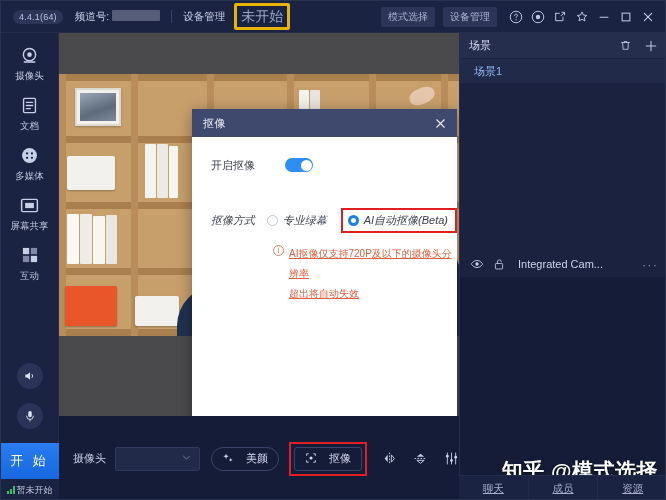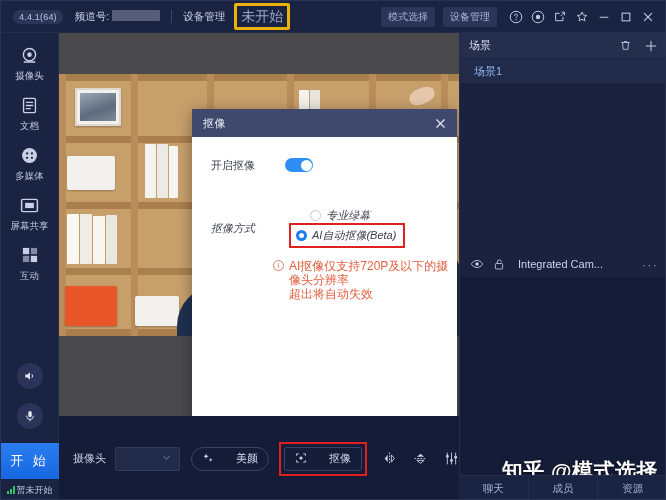--- a/index.html
+++ b/index.html
@@ -149,42 +149,42 @@
   .row + .row { margin-top: 32px; font-style: italic; }
   .row-label { color: #3a3f4d; font-size: 11px; width: 62px; white-space: nowrap; }
   .toggle {
     width: 28px; height: 14px; border-radius: 7px; background: #2f8ef4;
     position: relative; margin-left: 12px;
   }
   .toggle::after {
     content: ""; position: absolute; right: 1.5px; top: 1.5px;
     width: 11px; height: 11px; border-radius: 50%; background: #fff;
   }
-  .radio-group { display: flex; align-items: center; margin-left: 6px; flex-direction: column; }
+  .radio-group { display: flex; align-items: center; margin-left: 6px; }
   .radio { display: flex; align-items: center; margin-right: 4px; }
   .radio-dot {
     width: 11px; height: 11px; border-radius: 50%;
     border: 1.2px solid #c2c6d0; background: #fff; margin-right: 5px;
     display: flex; align-items: center; justify-content: center;
   }
   .radio-dot.on { border-color: #1a7ef0; border-width: 3.3px; }
   .radio-text { color: #3a3f4d; font-size: 11px; white-space: nowrap; }
   .radio-hl {
     border: 2px solid #e02020; padding: 3px 7px 3px 5px;
     display: flex; align-items: center; margin-left: 10px;
   }
   .warn {
     display: flex; align-items: flex-start; margin: 11px 0 0 81px; gap: 5px;
   }
   .warn-icon {
     width: 11px; height: 11px; border-radius: 50%; border: 1px solid #d4826d;
     color: #d4826d; font-size: 8px; line-height: 9px; text-align: center;
     flex: 0 0 auto; margin-top: 1px;
   }
-  .warn-text { color: #e06040; font-size: 12px; line-height: 14px; max-width: 168px; }
+  .warn-text { color: #e06040; font-size: 10px; line-height: 20px; max-width: 168px; text-decoration: underline; }
 
   
   .right {
     position: absolute; left: 458px; top: 32px; width: 208px; height: 468px;
     background: #141c37; border-left: 1px solid #252d4d;
   }
   .panel-head {
     height: 26px; background: #262e4e;
     display: flex; align-items: center; padding: 0 9px;
     border-bottom: 1px solid #1b2342;
@@ -215,21 +215,21 @@
   }
   .bb-label { color: #c5ccdf; font-size: 11px; margin-right: 9px; white-space: nowrap; }
   .bb-select {
     width: 135px; height: 24px; background: #222a49; border: 1px solid #303a5e;
     border-radius: 2px; display: flex; align-items: center; padding: 0 7px;
     color: #cfd6e9; font-size: 11px;
   }
   .bb-select .chev { margin-left: auto; color: #7d87a6; }
   .bb-btn {
     height: 24px; border: 1px solid #3a4468; border-radius: 12px;
-    display: flex; align-items: center; gap: 22px; padding: 0 10px;
+    display: flex; align-items: center; gap: 12px; padding: 0 10px;
     color: #d3d9ec; font-size: 11px; margin-left: 11px; white-space: nowrap;
   }
   .bb-btn.pill2 { border-radius: 3px; }
   .bb-hl { border: 2px solid #e02020; padding: 3px; margin-left: 10px; display: flex; }
   .bb-hl .bb-btn { margin-left: 0; }
   .bb-tools { display: flex; align-items: center; gap: 15px; margin-left: 14px; color: #cad1e6; }
   .bb-tool { width: 16px; height: 16px; display: flex; align-items: center; justify-content: center; }
 
   
   .watermark {
@@ -237,21 +237,21 @@
     color: #ffffff; font-size: 21px; font-weight: bold;
     text-shadow: 0 1px 3px rgba(0,0,0,.6); white-space: nowrap;
     letter-spacing: .5px;
   }
   .tabs {
     position: absolute; left: 458px; top: 474px; width: 208px; height: 26px;
     display: flex; background: #1b2342; border-top: 1px solid #252d4d;
   }
   .tab {
     flex: 1; display: flex; align-items: center; justify-content: center;
-    color: #a8b0cc; font-size: 10.5px; border-right: 1px solid #232b4a;
+    color: #a8b0cc; font-size: 10.5px; border-right: 1px solid #232b4a; text-decoration: underline;
   }
   .tab:last-child { border-right: none; }
 </style>
 </head>
 <body>
 
 <div id="app">
 
   <div class="titlebar">
     <div class="version-pill">4.4.1(64)</div>

